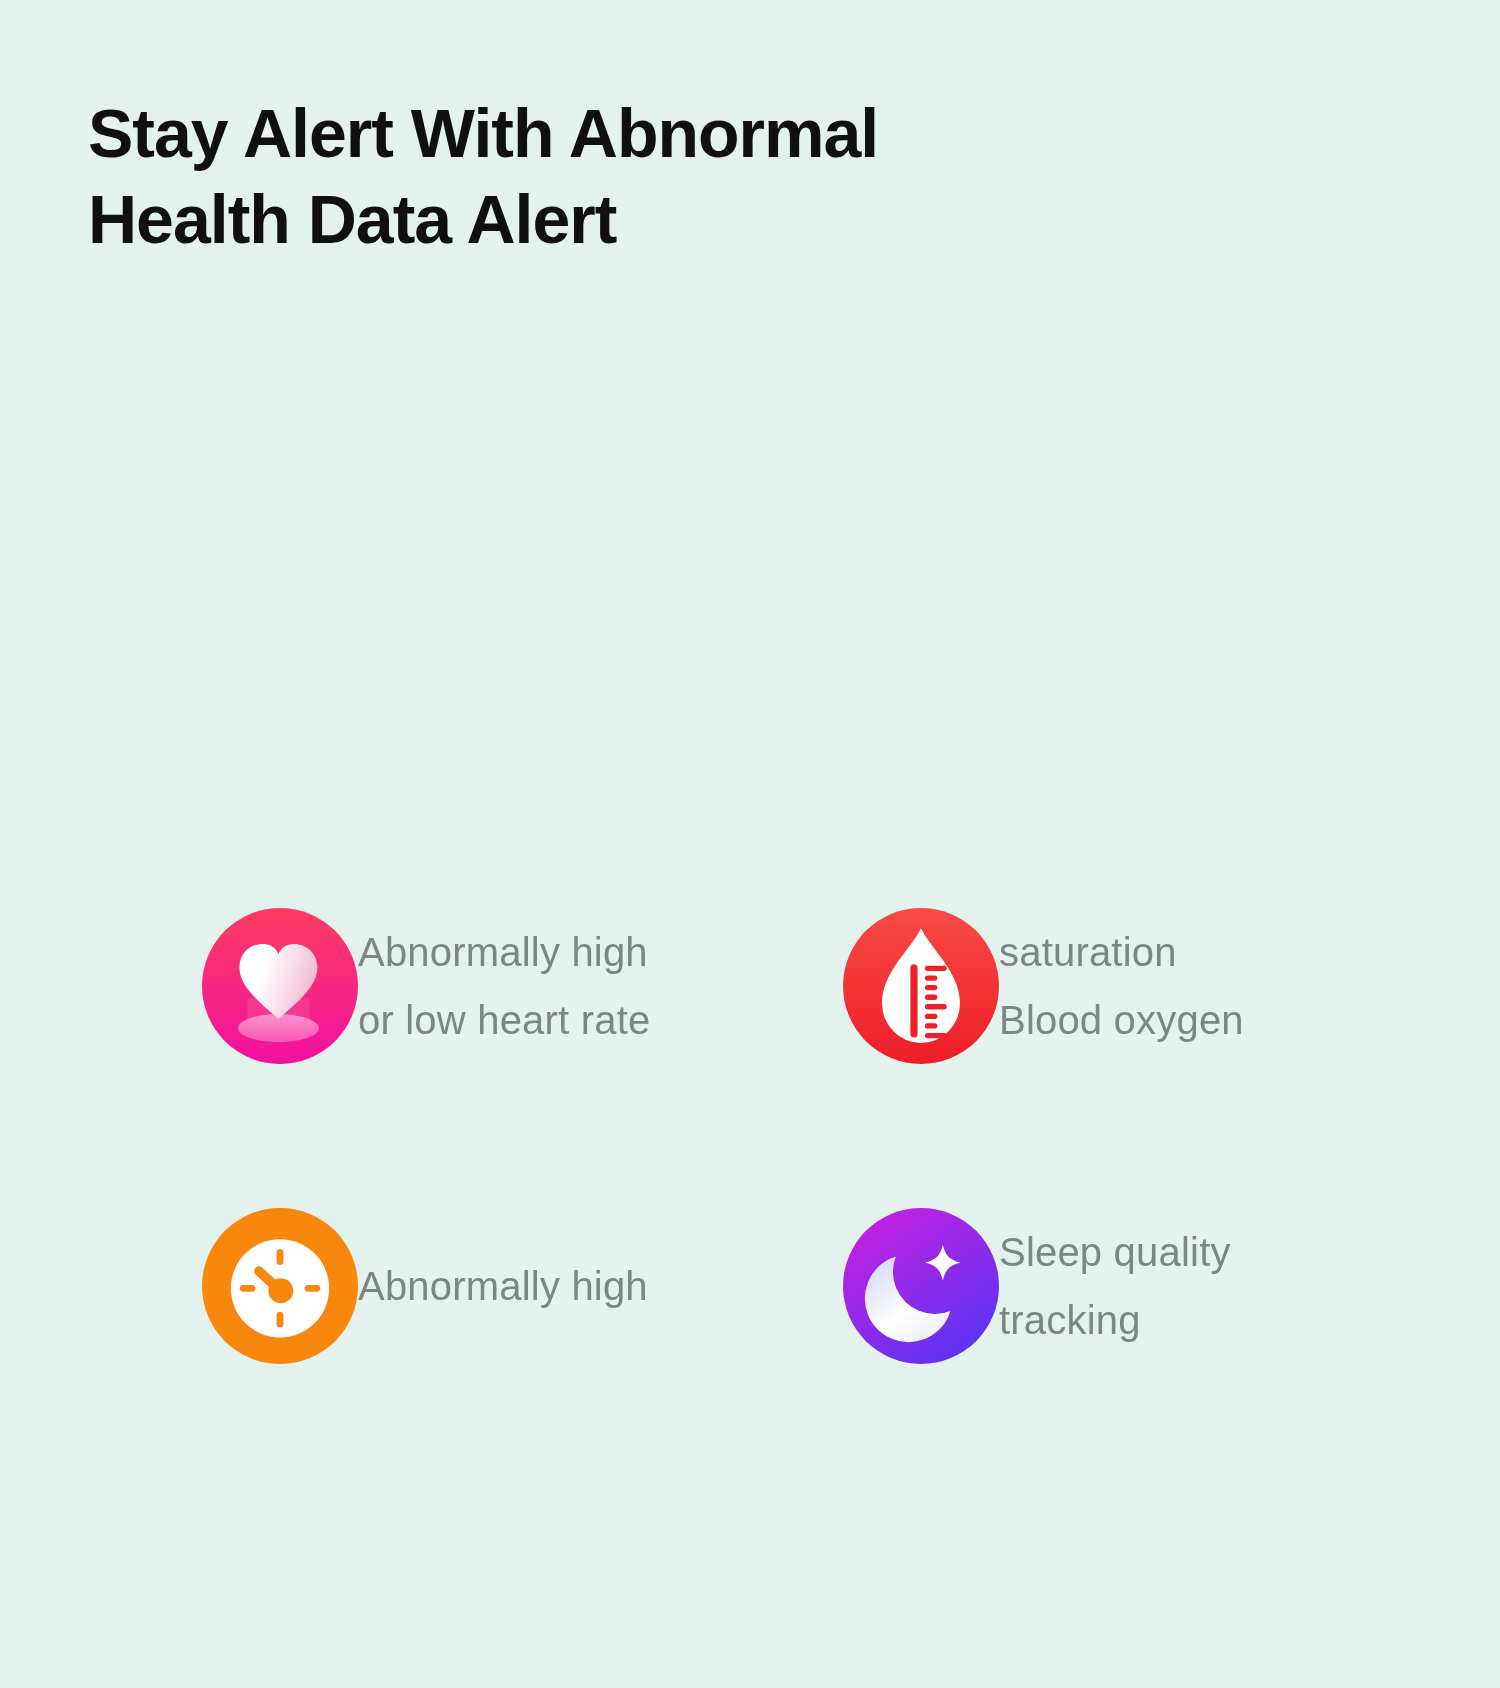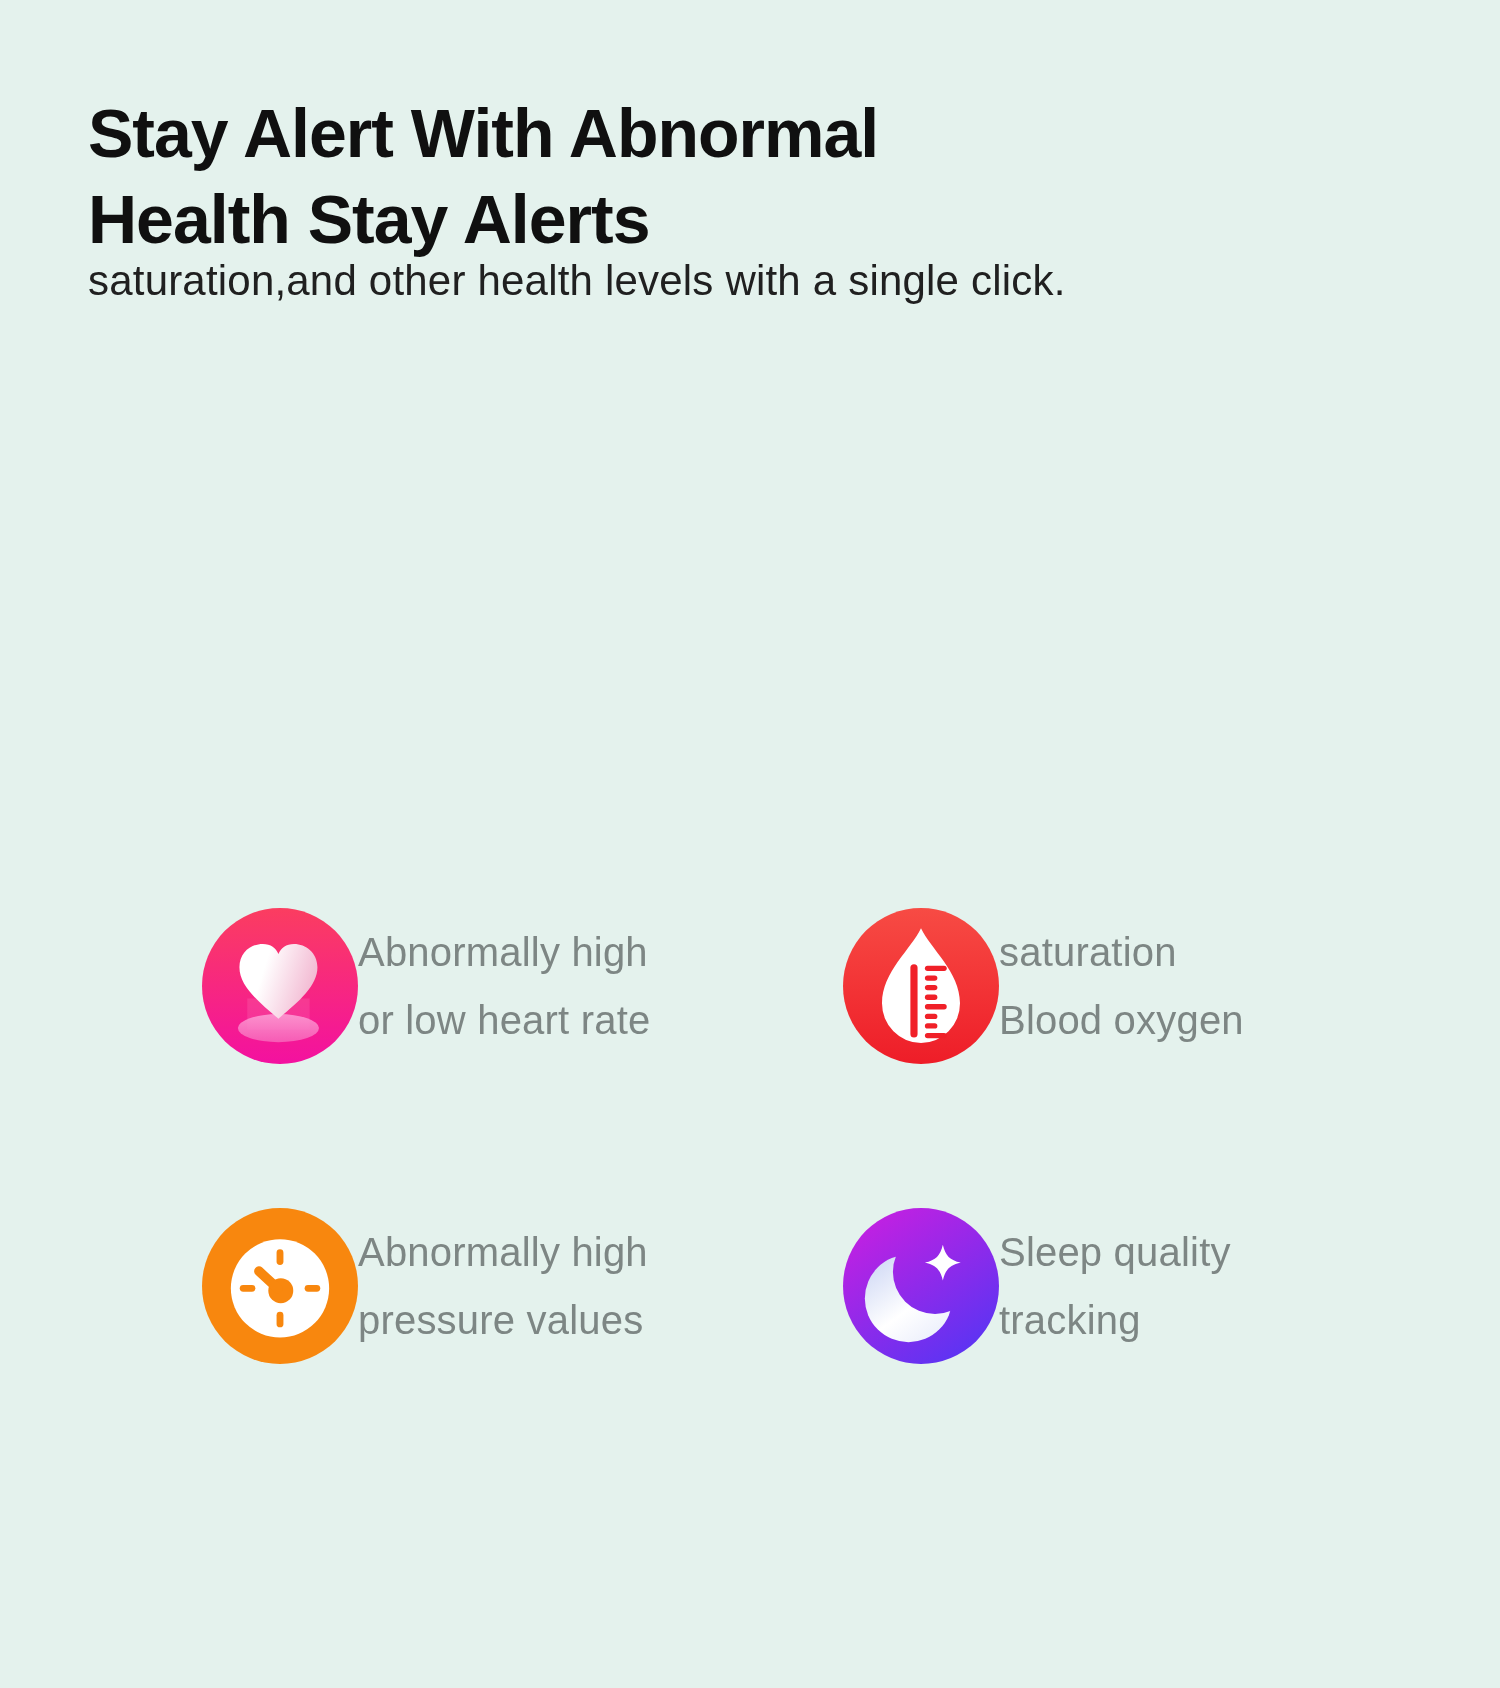--- a/index.html
+++ b/index.html
@@ -40,25 +40,24 @@
   .f3{left:202px;top:1208px;}
   .f4{left:843px;top:1208px;}
 </style>
 </head>
 <body>
 
 <div class="page">
 
   <h1 class="heading">
     <span class="line">Stay Alert With Abnormal</span>
-    <span class="line">Health Stay Alerts</span>
+    <span class="line">Health Data Alert</span>
   </h1>
 
   <div class="subtitle">
-    <span class="line">saturation,and other health levels with a single click.</span>
   </div>
 
   <div class="feature f1">
     <span class="icon">
       <svg viewBox="0 0 100 100" aria-hidden="true">
         <defs>
           <linearGradient id="g-heart-bg" x1="0" y1="0" x2="0" y2="1">
             <stop offset="0" stop-color="#fb3d60"></stop>
             <stop offset="1" stop-color="#f311a0"></stop>
           </linearGradient>
@@ -123,21 +122,20 @@
           <rect x="65.8" y="49.3" width="10" height="4.4" rx="2.2"></rect>
           <rect x="47.8" y="66.5" width="4.4" height="10" rx="2.2"></rect>
           <rect x="24.2" y="49.3" width="10" height="4.4" rx="2.2"></rect>
           <circle cx="50.5" cy="53" r="8"></circle>
         </g>
         <line x1="36.5" y1="40.5" x2="48.5" y2="51.5" stroke="#f8870e" stroke-width="6.2" stroke-linecap="round"></line>
       </svg>
     </span>
     <div class="label">
       <span class="line">Abnormally high</span>
-      <span class="line">pressure values</span>
     </div>
   </div>
 
   <div class="feature f4">
     <span class="icon">
       <svg viewBox="0 0 100 100" aria-hidden="true">
         <defs>
           <linearGradient id="g-moon-bg" gradientUnits="userSpaceOnUse" x1="18" y1="2" x2="86" y2="100">
             <stop offset="0" stop-color="#c520e1"></stop>
             <stop offset="1" stop-color="#5435f4"></stop>

